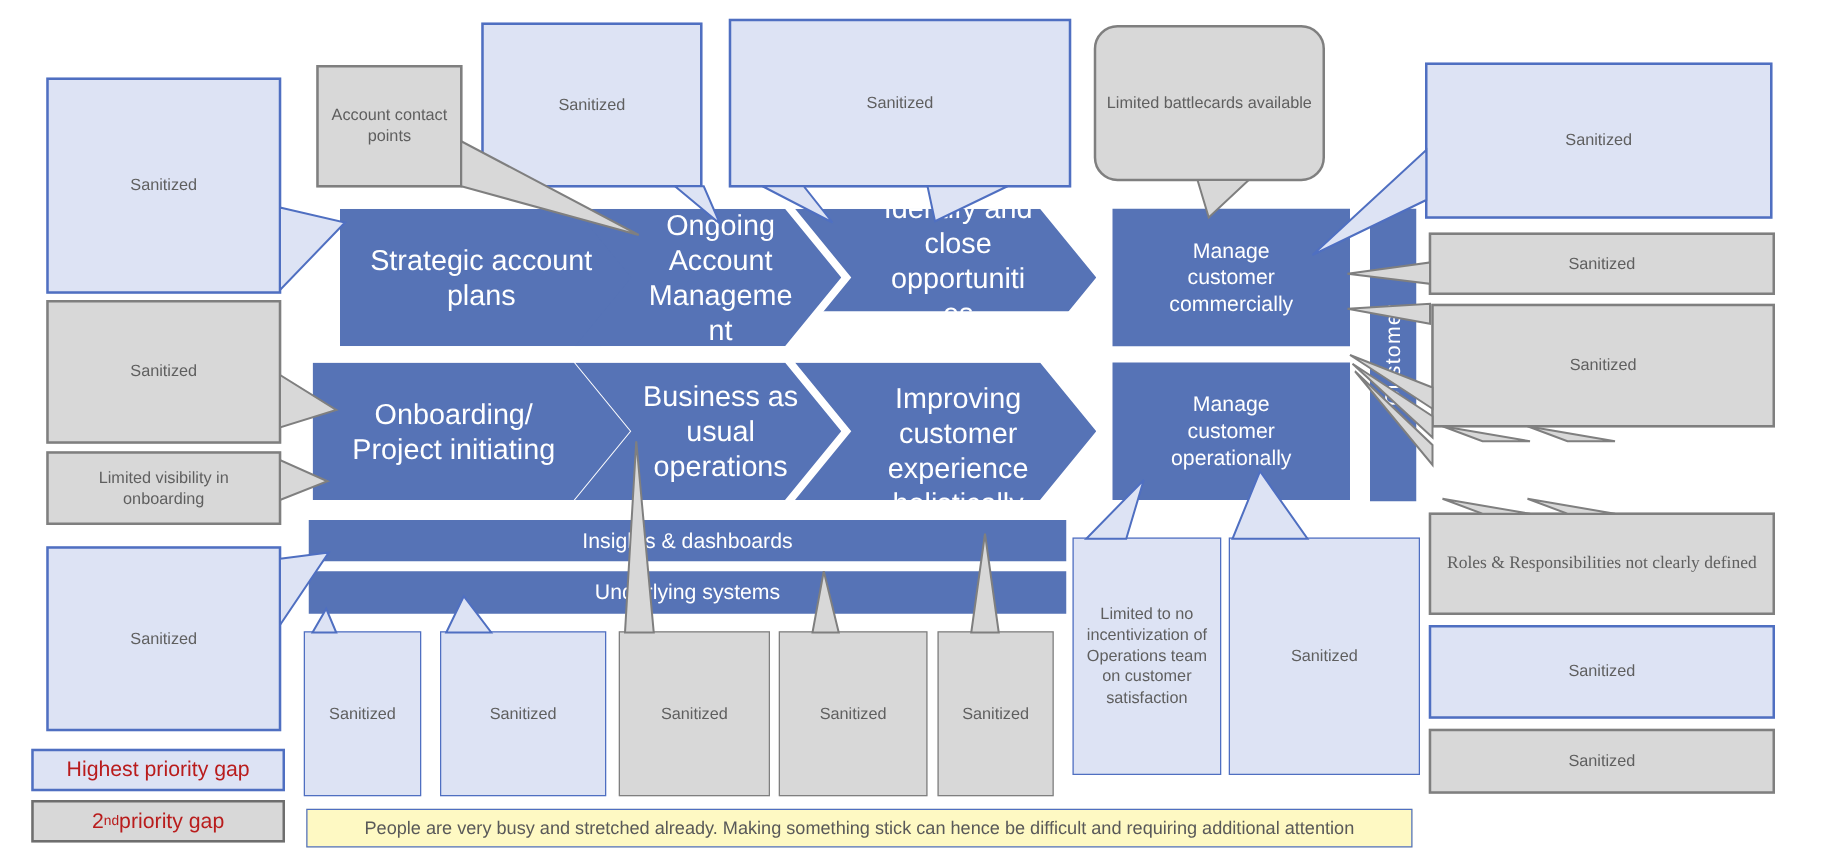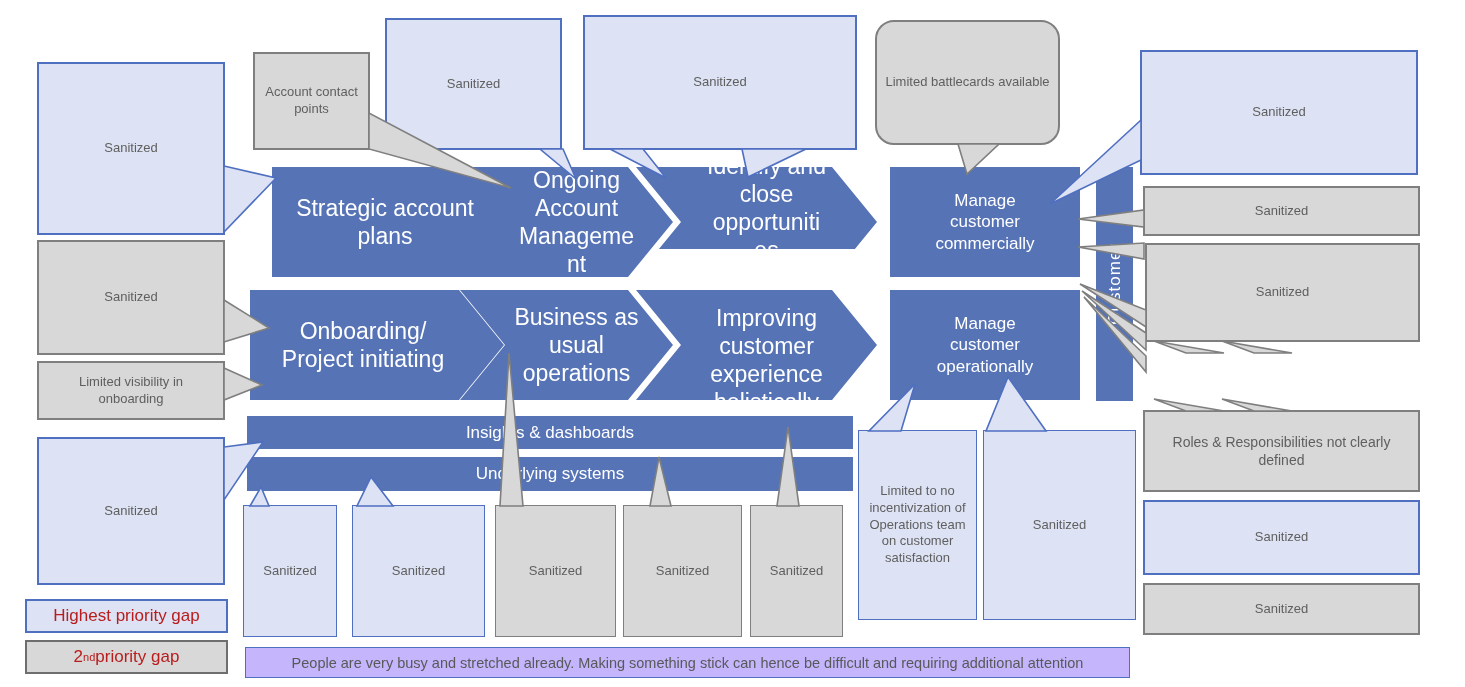--- a/index.html
+++ b/index.html
@@ -19,21 +19,21 @@
   .co{z-index:3;display:flex;align-items:center;justify-content:center;text-align:center;
       font-size:13px;line-height:1.3;color:#5f5f5f;padding:3px 6px;}
   .co.blue{background:#dde3f4;border:2px solid #4f6fc1;}
   .co.gray{background:#d8d8d8;border:2px solid #7f7f7f;}
   .co.thin{border-width:1.5px;}
   
   .legend{z-index:3;display:flex;align-items:center;justify-content:center;font-size:17px;color:#b91c1c;}
   .legend.blue{background:#dde3f4;border:2px solid #4f6fc1;}
   .legend.gray{background:#d8d8d8;border:2px solid #6e6e6e;}
   .legend sup{font-size:11px;line-height:0;}
-  .footnote{z-index:3;background:#c4b5fd;border:1.5px solid #4f6fc1;display:flex;align-items:center;justify-content:center;
+  .footnote{z-index:3;background:#fef9c3;border:1.5px solid #4f6fc1;display:flex;align-items:center;justify-content:center;
       font-size:14.5px;color:#595959;}
   .lbl{white-space:pre-line;}
   svg.tails{position:absolute;left:0;top:0;z-index:6;pointer-events:none;}
   .tb{fill:#dde3f4;stroke:#4f6fc1;stroke-width:1.6;}
   .tg{fill:#d8d8d8;stroke:#7f7f7f;stroke-width:1.6;}
 </style>
 </head>
 <body>
 
 <div id="canvas">
@@ -155,21 +155,21 @@
   <div class="abs co blue" style="left:1140px;top:50px;width:278px;height:125px;">
     <span class="lbl">Sanitized</span>
   </div>
 
   <div class="abs co gray" style="left:1143px;top:186px;width:277px;height:50px;">
     <span class="lbl">Sanitized</span>
   </div>
   <div class="abs co gray" style="left:1145px;top:243px;width:275px;height:99px;">
     <span class="lbl">Sanitized</span>
   </div>
-  <div class="abs co gray" style="left:1143px;top:410px;width:277px;height:82px;font-size:14px;">
+  <div class="abs co gray" style="left:1143px;top:410px;width:277px;height:82px;font-size:14px;font-family:Liberation Serif, serif;">
     <span class="lbl">Roles &amp; Responsibilities not clearly defined</span>
   </div>
   <div class="abs co blue" style="left:1143px;top:500px;width:277px;height:75px;">
     <span class="lbl">Sanitized</span>
   </div>
   <div class="abs co gray" style="left:1143px;top:583px;width:277px;height:52px;">
     <span class="lbl">Sanitized</span>
   </div>
 
   <div class="abs co blue thin" style="left:243px;top:505px;width:94px;height:132px;">

